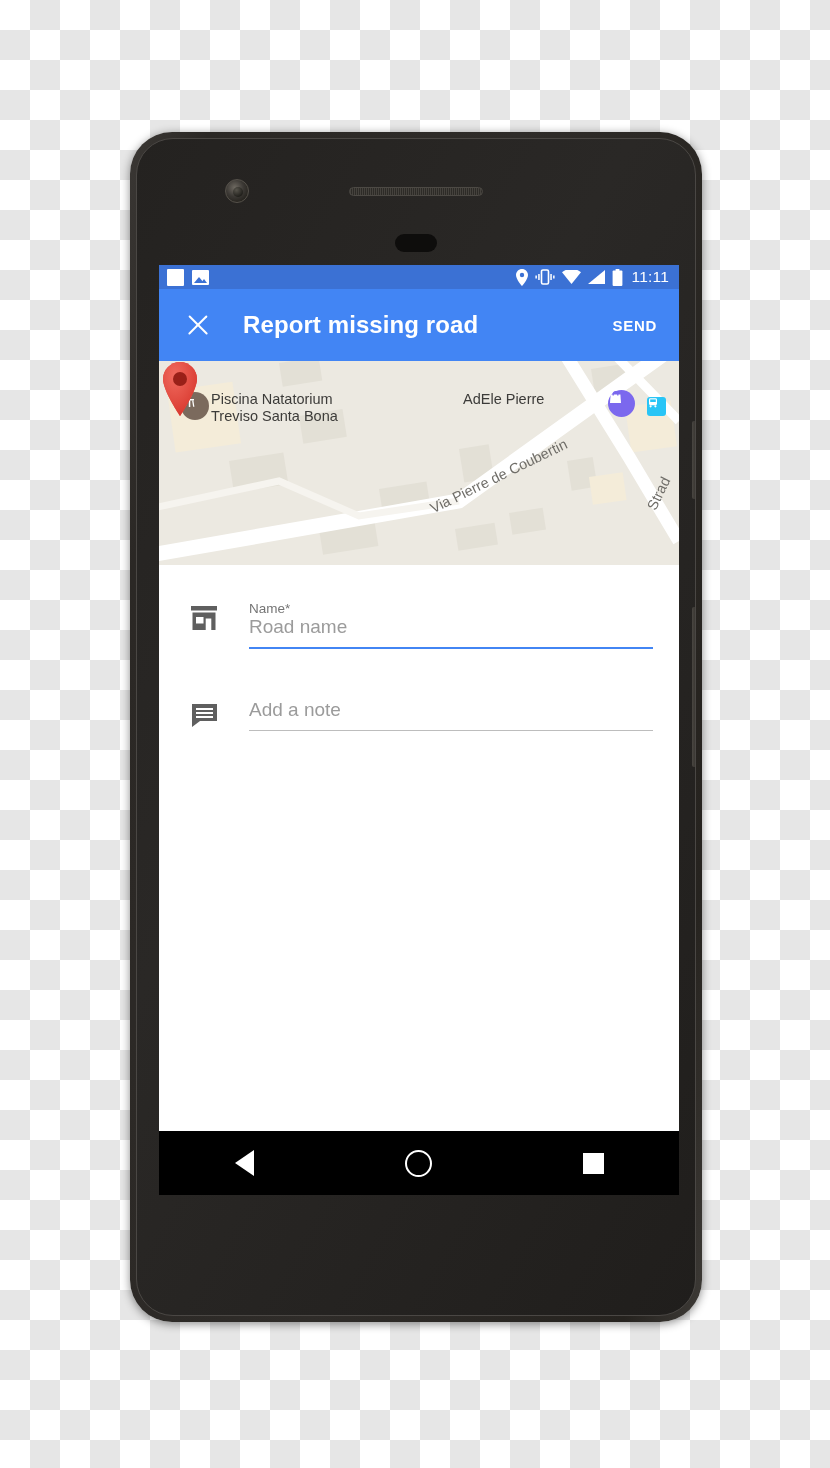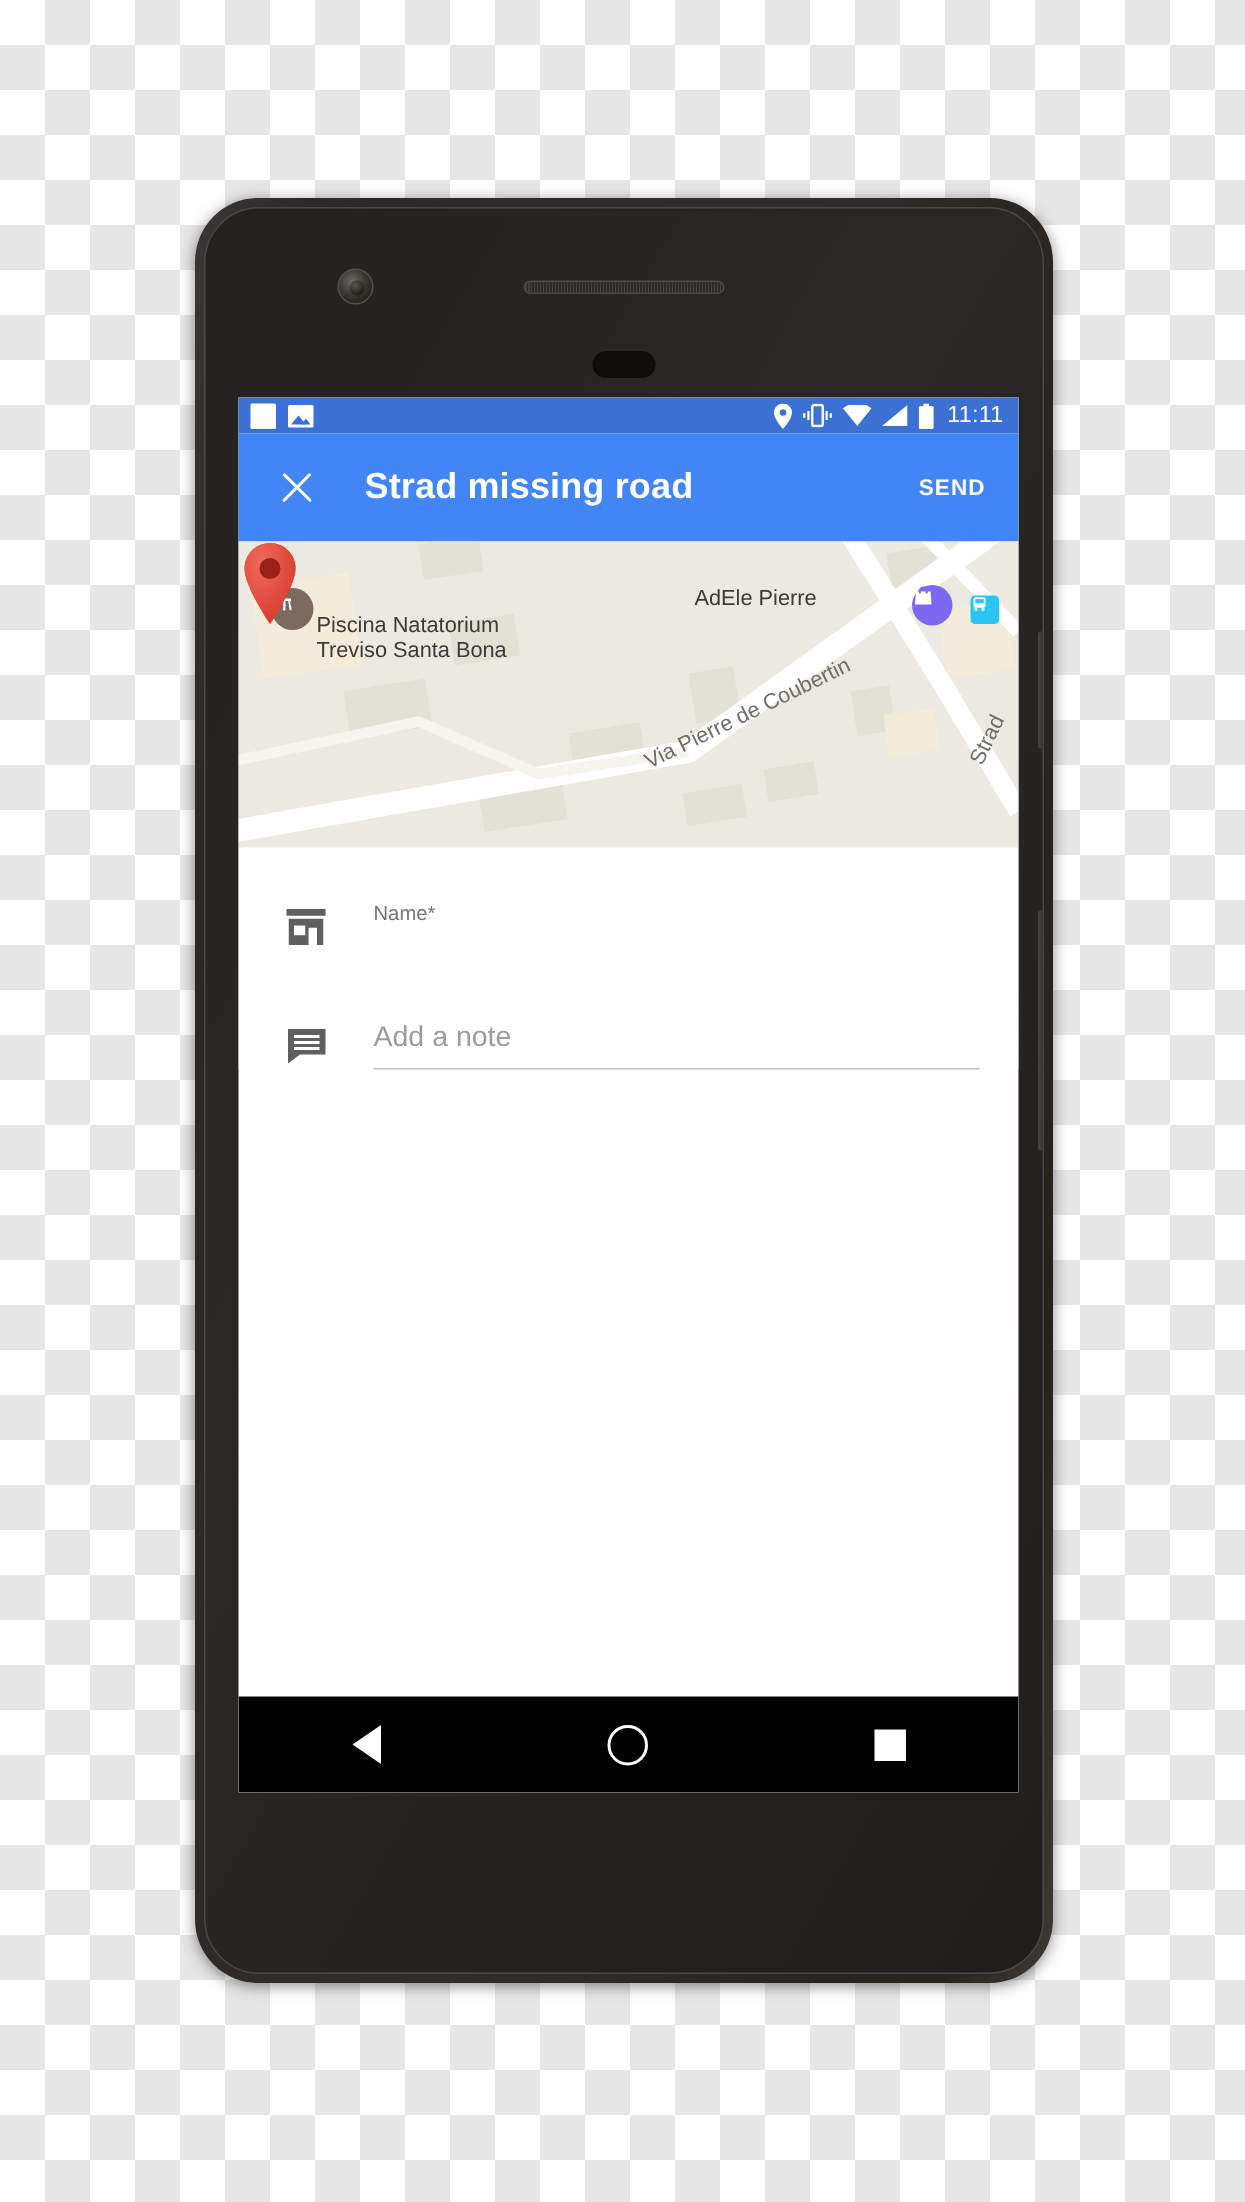--- a/index.html
+++ b/index.html
@@ -155,21 +155,21 @@
   }
   #map svg { position:absolute; inset:0; display:block; }
   .map-label {
     position: absolute;
     font-size: 14.5px;
     color: #3c3b39;
     line-height: 17px;
     white-space: nowrap;
     pointer-events: none;
   }
-  #lbl-piscina { left: 52px; top: 48px; }
+  #lbl-piscina { left: 52px; top: 30px; }
   #lbl-adele   { left: 304px; top: 30px; }
   #poi-piscina {
     position:absolute; left:22px; top:31px; width:28px; height:28px; border-radius:50%;
     background:#7b6a5d; display:flex; align-items:center; justify-content:center;
   }
   #poi-adele {
     position:absolute; left: 449px; top: 29px; width: 27px; height: 27px; border-radius:50%;
     background:#7b68ee; display:flex; align-items:center; justify-content:center;
   }
   #poi-bus {
@@ -263,21 +263,21 @@
           <svg class="sbi" width="11" height="17" viewBox="0 0 11 17">
             <rect x="3.6" y="0" width="3.8" height="2" fill="#fff"></rect>
             <rect x="0.6" y="1.6" width="9.8" height="15.4" rx="1" fill="#fff"></rect>
           </svg>
           <span class="sb-time">11:11</span>
         </div>
       </div>
 
       <div id="app-bar">
         <div id="close-btn"></div>
-        <div id="app-title">Strad missing road</div>
+        <div id="app-title">Report missing road</div>
         <div id="send-btn">SEND</div>
       </div>
 
       <div id="map">
         <svg viewBox="0 0 520 204" preserveAspectRatio="none">
           <rect width="520" height="204" fill="#ece9e1"></rect>
 
           <g fill="#e3e0d6">
             <rect x="70" y="100" width="55" height="32" transform="rotate(-9 70 100)"></rect>
             <rect x="140" y="55" width="44" height="28" transform="rotate(-9 140 55)"></rect>
@@ -351,20 +351,21 @@
         <div class="field-row" id="row-name">
           <div class="field-icon">
             <svg width="28" height="26" viewBox="0 0 28 26">
               <rect x="1" y="1" width="26" height="4.5" fill="#5f5f5f"></rect>
               <path d="M2.5 7.5h23V25h-4.2V13.5h-5.6V25H2.5z" fill="#5f5f5f"></path>
               <rect x="6" y="12" width="7.5" height="6.5" fill="#ffffff"></rect>
             </svg>
           </div>
           <div class="field-body">
             <div class="field-label">Name*</div>
+            <div class="field-input">Road name</div>
           </div>
         </div>
 
         <div class="field-row" id="row-note">
           <div class="field-icon">
             <svg width="27" height="25" viewBox="0 0 27 25">
               <path d="M1 1h25v17H9l-8 6z" fill="#5f5f5f"></path>
               <rect x="5" y="5" width="17" height="2" fill="#ffffff"></rect>
               <rect x="5" y="9" width="17" height="2" fill="#ffffff"></rect>
               <rect x="5" y="13" width="17" height="2" fill="#ffffff"></rect>

